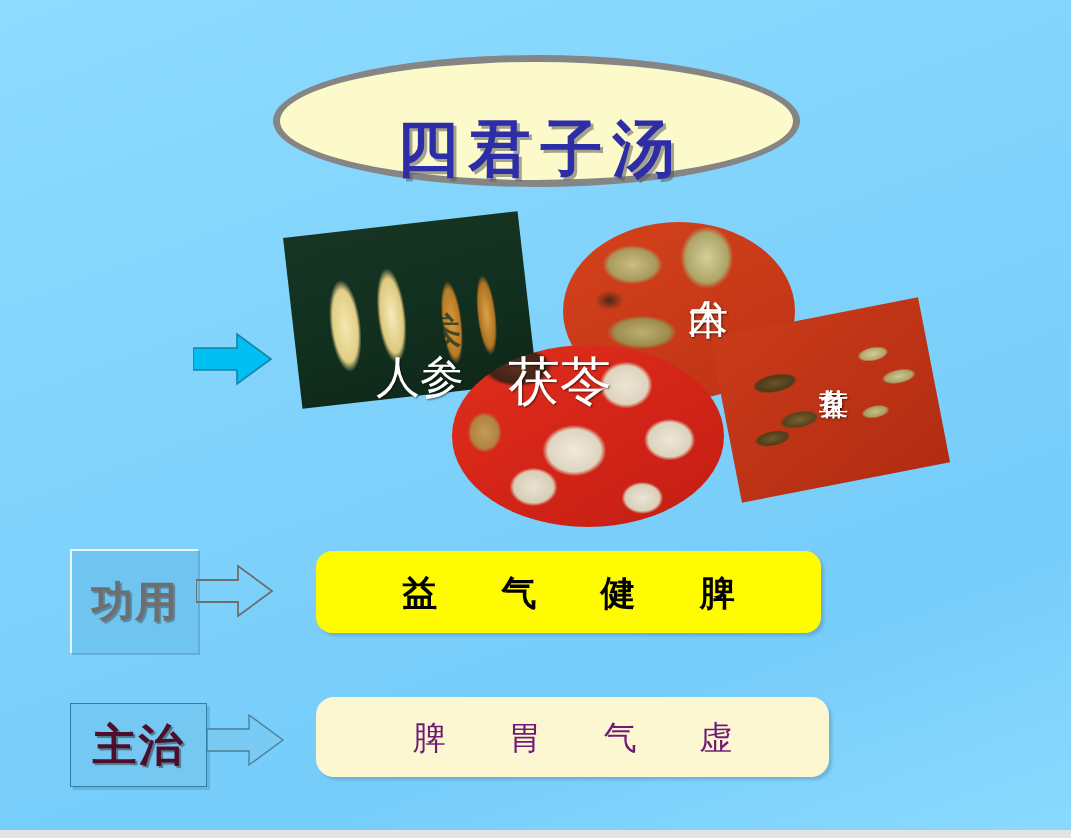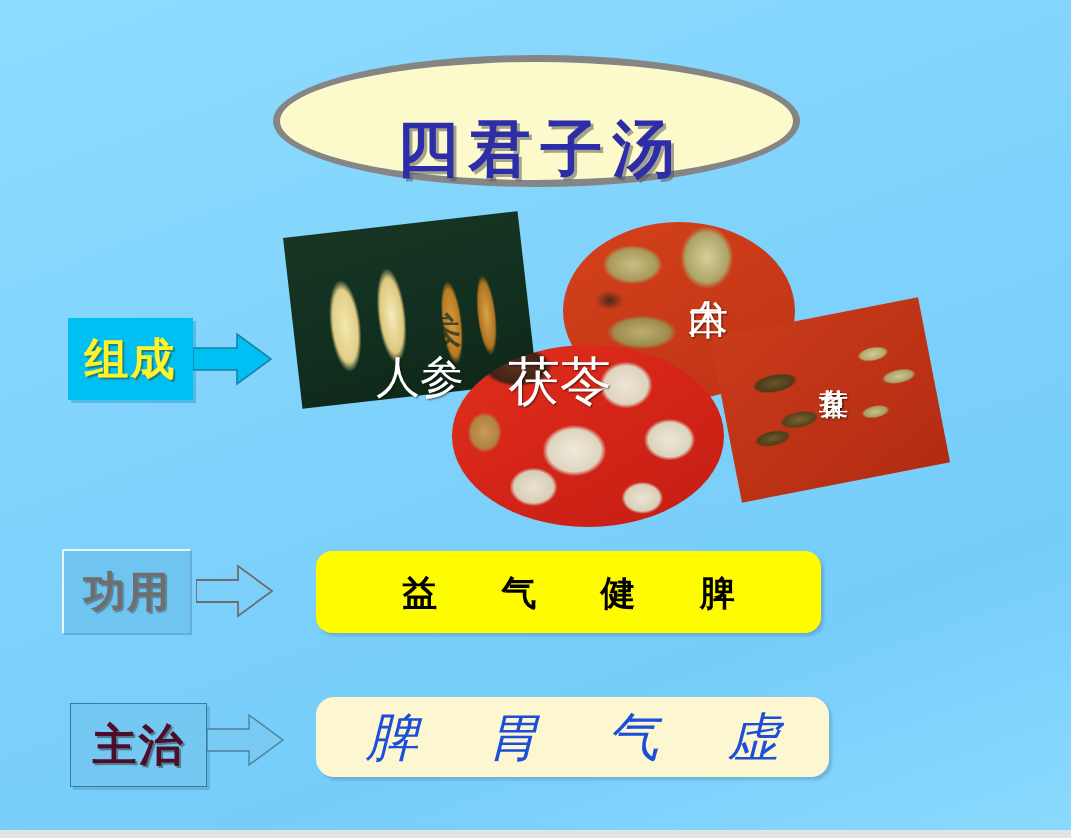--- a/index.html
+++ b/index.html
@@ -191,21 +191,21 @@
   }
   .tag-zucheng .tag-text {
     font-size: 44px;
     color: #FFF32A;
     letter-spacing: 2px;
     text-shadow: 2px 2px 1px rgba(60,50,0,0.45);
   }
 
   
   .tag-gongyong {
-    left: 62px; top: 549px; width: 128px; height: 84px;
+    left: 70px; top: 549px; width: 128px; height: 104px;
     background: #6FC5F0;
     border-top: 2px solid #E8F6FE;
     border-left: 2px solid #E8F6FE;
     box-shadow: 2px 2px 0 rgba(60,110,150,0.35);
     align-items: center;
   }
   .tag-gongyong .tag-text {
     font-size: 42px;
     color: #6E6E6E;
     letter-spacing: 2px;
@@ -254,25 +254,24 @@
     letter-spacing: 26px;
     padding-left: 26px;
   }
   .pill-zhuzhi {
     left: 316px; top: 697px; width: 513px; height: 80px;
     background: #FCF6D1;
     border-radius: 18px;
     box-shadow: 3px 3px 3px rgba(60,100,130,0.28);
   }
   .pill-zhuzhi .pill-text {
-    font-size: 52px;
-    color: #1d4ed8;
+    font-size: 33px;
+    color: #701a75;
     letter-spacing: 26px;
     padding-left: 26px;
-    font-style: italic;
   }
 </style>
 </head>
 <body>
 
 <div id="slide">
 
   <div class="title-ellipse">
     <span class="title-text">四君子汤</span>
   </div>
@@ -284,23 +283,20 @@
     <div class="photo photo-gancao"></div>
     <div class="photo photo-fuling"></div>
 
     <span class="photo-label label-renshen-watermark">人参</span>
     <span class="photo-label label-renshen">人参</span>
     <span class="photo-label label-baizhu">白术</span>
     <span class="photo-label label-fuling">茯苓</span>
     <span class="photo-label label-gancao">炙甘草</span>
   </div>
 
-  <div class="tag-box tag-zucheng">
-    <span class="tag-text">组成</span>
-  </div>
   <svg class="arrow" style="left:193px; top:330px;" width="80" height="58" viewBox="0 0 80 58">
     <polygon points="0,18 44,18 44,4 78,29 44,54 44,40 0,40" fill="#00BFF3" stroke="#1B7FA8" stroke-width="1.6"></polygon>
   </svg>
 
   <div class="tag-box tag-gongyong">
     <span class="tag-text">功用</span>
   </div>
   <svg class="arrow" style="left:196px; top:562px;" width="78" height="58" viewBox="0 0 78 58">
     <polygon points="0,18 42,18 42,4 76,29 42,54 42,40 0,40" fill="none" stroke="#6E6E6E" stroke-width="1.8"></polygon>
   </svg>

